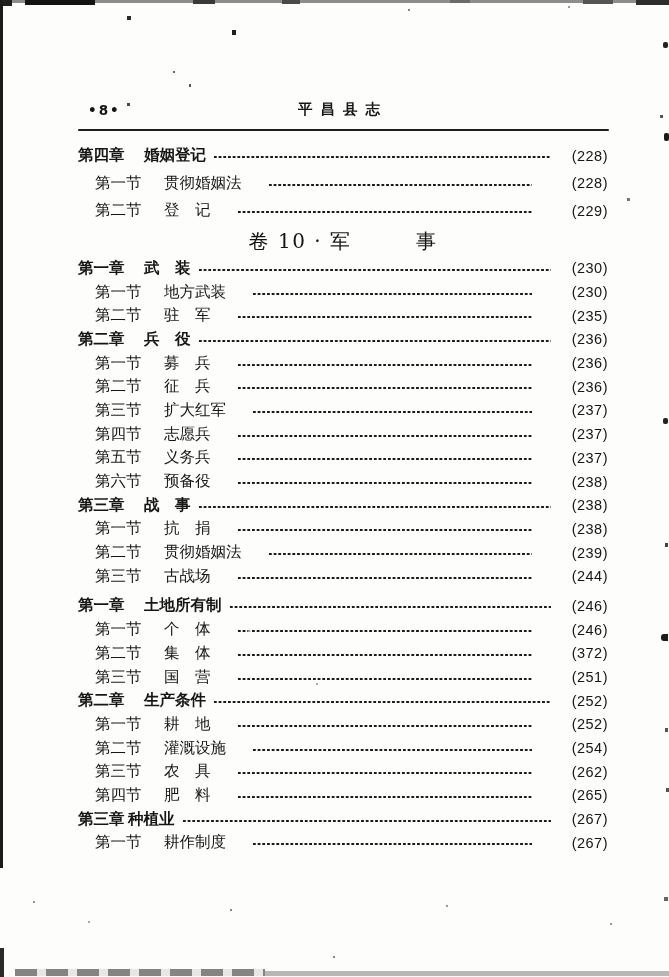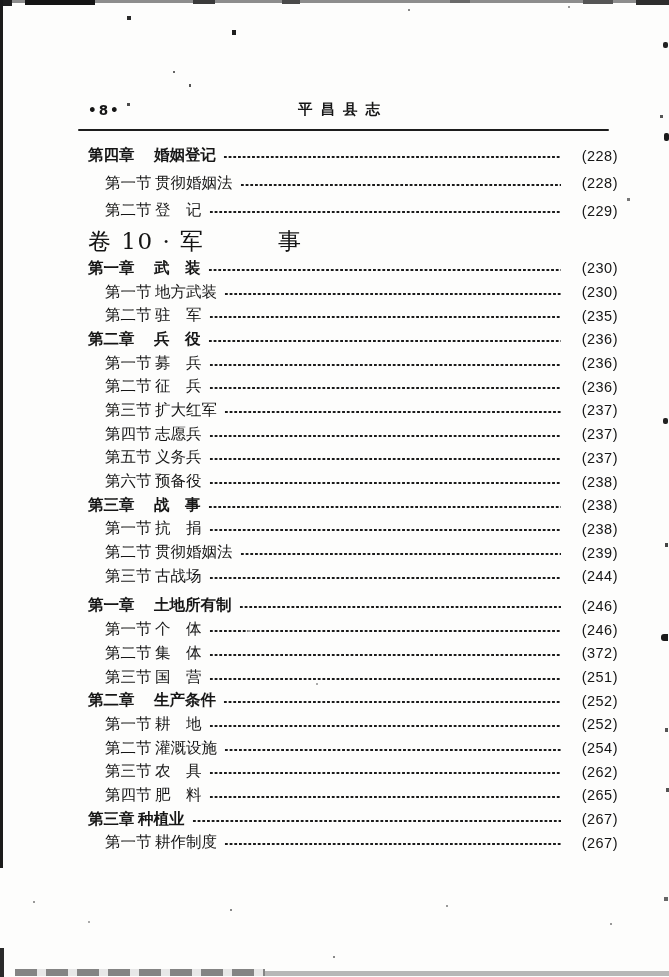--- a/index.html
+++ b/index.html
@@ -25,38 +25,38 @@
     font-size:14.5px;font-weight:700;letter-spacing:8px;
     font-family:"DejaVu Sans","Liberation Sans",sans-serif;
   }
   .header-rule{
     position:absolute;left:78px;top:129px;width:531px;height:2.4px;
     background:#1d1d1d;border-radius:1px;
   }
 
   
   .toc{
-    position:absolute;left:88px;top:142px;width:530px;
+    position:absolute;left:78px;top:142px;width:530px;
   }
   .volume-heading{
-    height:32px;line-height:32px;
-    font-size:23px;font-weight:500;letter-spacing:1.5px;
+    height:32px;line-height:32px;text-align:center;
+    font-size:20px;font-weight:500;letter-spacing:1.5px;
     color:#141414;
   }
   .group-2 .volume-heading{margin-top:6px;}
   .group-2 .rows{margin-top:6px;}
   .toc-row{
     display:flex;align-items:center;height:23.7px;
     font-size:15.5px;white-space:nowrap;
   }
   .group-0 .toc-row{height:27.5px;}
   .toc-row.chapter{font-weight:700;}
   .toc-row.chapter .label{width:66px;}
   .toc-row.chapter.tight .label{width:50px;}
-  .toc-row.section{padding-left:17px;}
+  .toc-row.section{padding-left:17px;gap:19px;}
   .toc-row.section .label{width:50px;}
   .label{flex:0 0 auto;display:inline-block;}
   .title{flex:0 0 auto;}
   .leader{
     flex:1 1 auto;height:6px;margin:3px 5px 0 7px;
     background-image:radial-gradient(circle,#1a1a1a 1.15px,rgba(0,0,0,0) 1.45px);
     background-size:4.7px 6px;background-repeat:repeat-x;background-position:0 50%;
   }
   .pagenum{
     flex:0 0 auto;width:52px;text-align:right;

